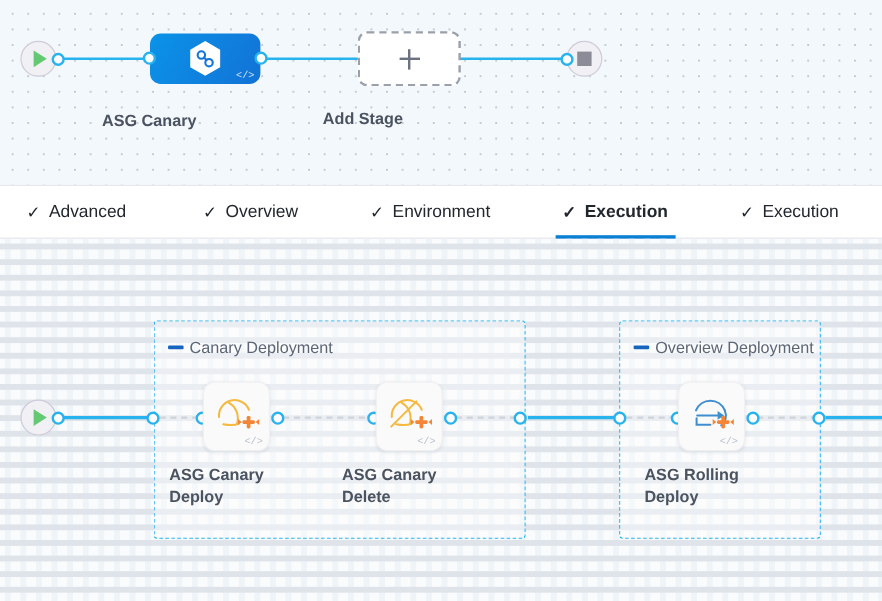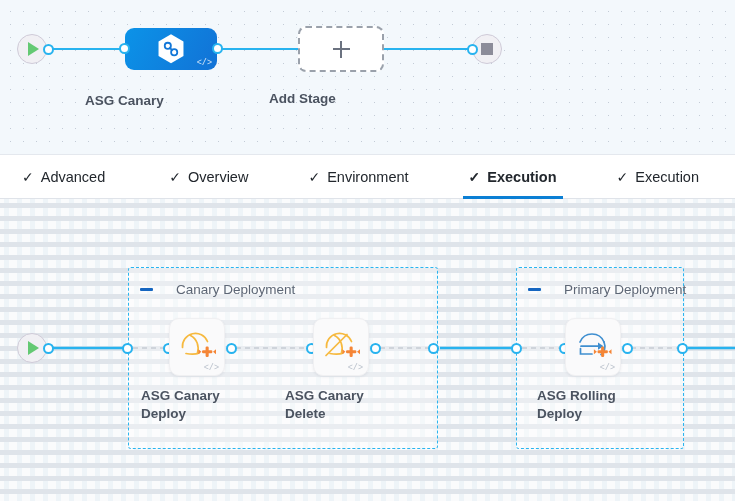--- a/index.html
+++ b/index.html
@@ -115,21 +115,21 @@
     font-weight: bold;
   }
 
   
   .group {
     position: absolute; border: 1.4px dashed #2ab5f0; border-radius: 3px;
     background: rgba(255,255,255,0.35);
   }
   .group-label {
     position: absolute; top: 14px; left: 11px;
-    display: flex; align-items: center; gap: 23px;
+    display: flex; align-items: center; gap: 5px;
     font-size: 13.5px; color: #5d6675; white-space: nowrap;
   }
   .collapse-dash { width: 13px; height: 2.4px; background: #1565c0; border-radius: 1px; }
 
   .step-node {
     position: absolute; width: 56px; height: 58px; border-radius: 10px;
     background: #fafafb; border: 1px solid #f0f0f2;
     box-shadow: 0 1px 3px rgba(20,30,50,.07);
     display: flex; align-items: center; justify-content: center;
     cursor: pointer;
@@ -299,21 +299,21 @@
     </div>
     <div class="node-label" style="left:285px; top:188px; width:112px;">ASG Canary
 Delete</div>
 
     <div class="port" style="left:370px; top:144px;"></div>
     <div class="port" style="left:428px; top:144px;"></div>
 
     <div class="group" style="left:516px; top:68px; width:168px; height:182px;">
       <div class="group-label">
         <span class="collapse-dash"></span>
-        <span>Primary Deployment</span>
+        <span>Overview Deployment</span>
       </div>
     </div>
 
     <div class="port" style="left:511px; top:144px;"></div>
     <div class="port" style="left:559px; top:144px;"></div>
 
     <div class="step-node" style="left:565px; top:119px;">
       <svg width="40" height="38" viewBox="0 0 40 38">
         <g fill="none" stroke="#3f8fd0" stroke-width="1.7" stroke-linecap="round">
           <path d="M7 14 A13 13 0 0 1 31 14"></path>

